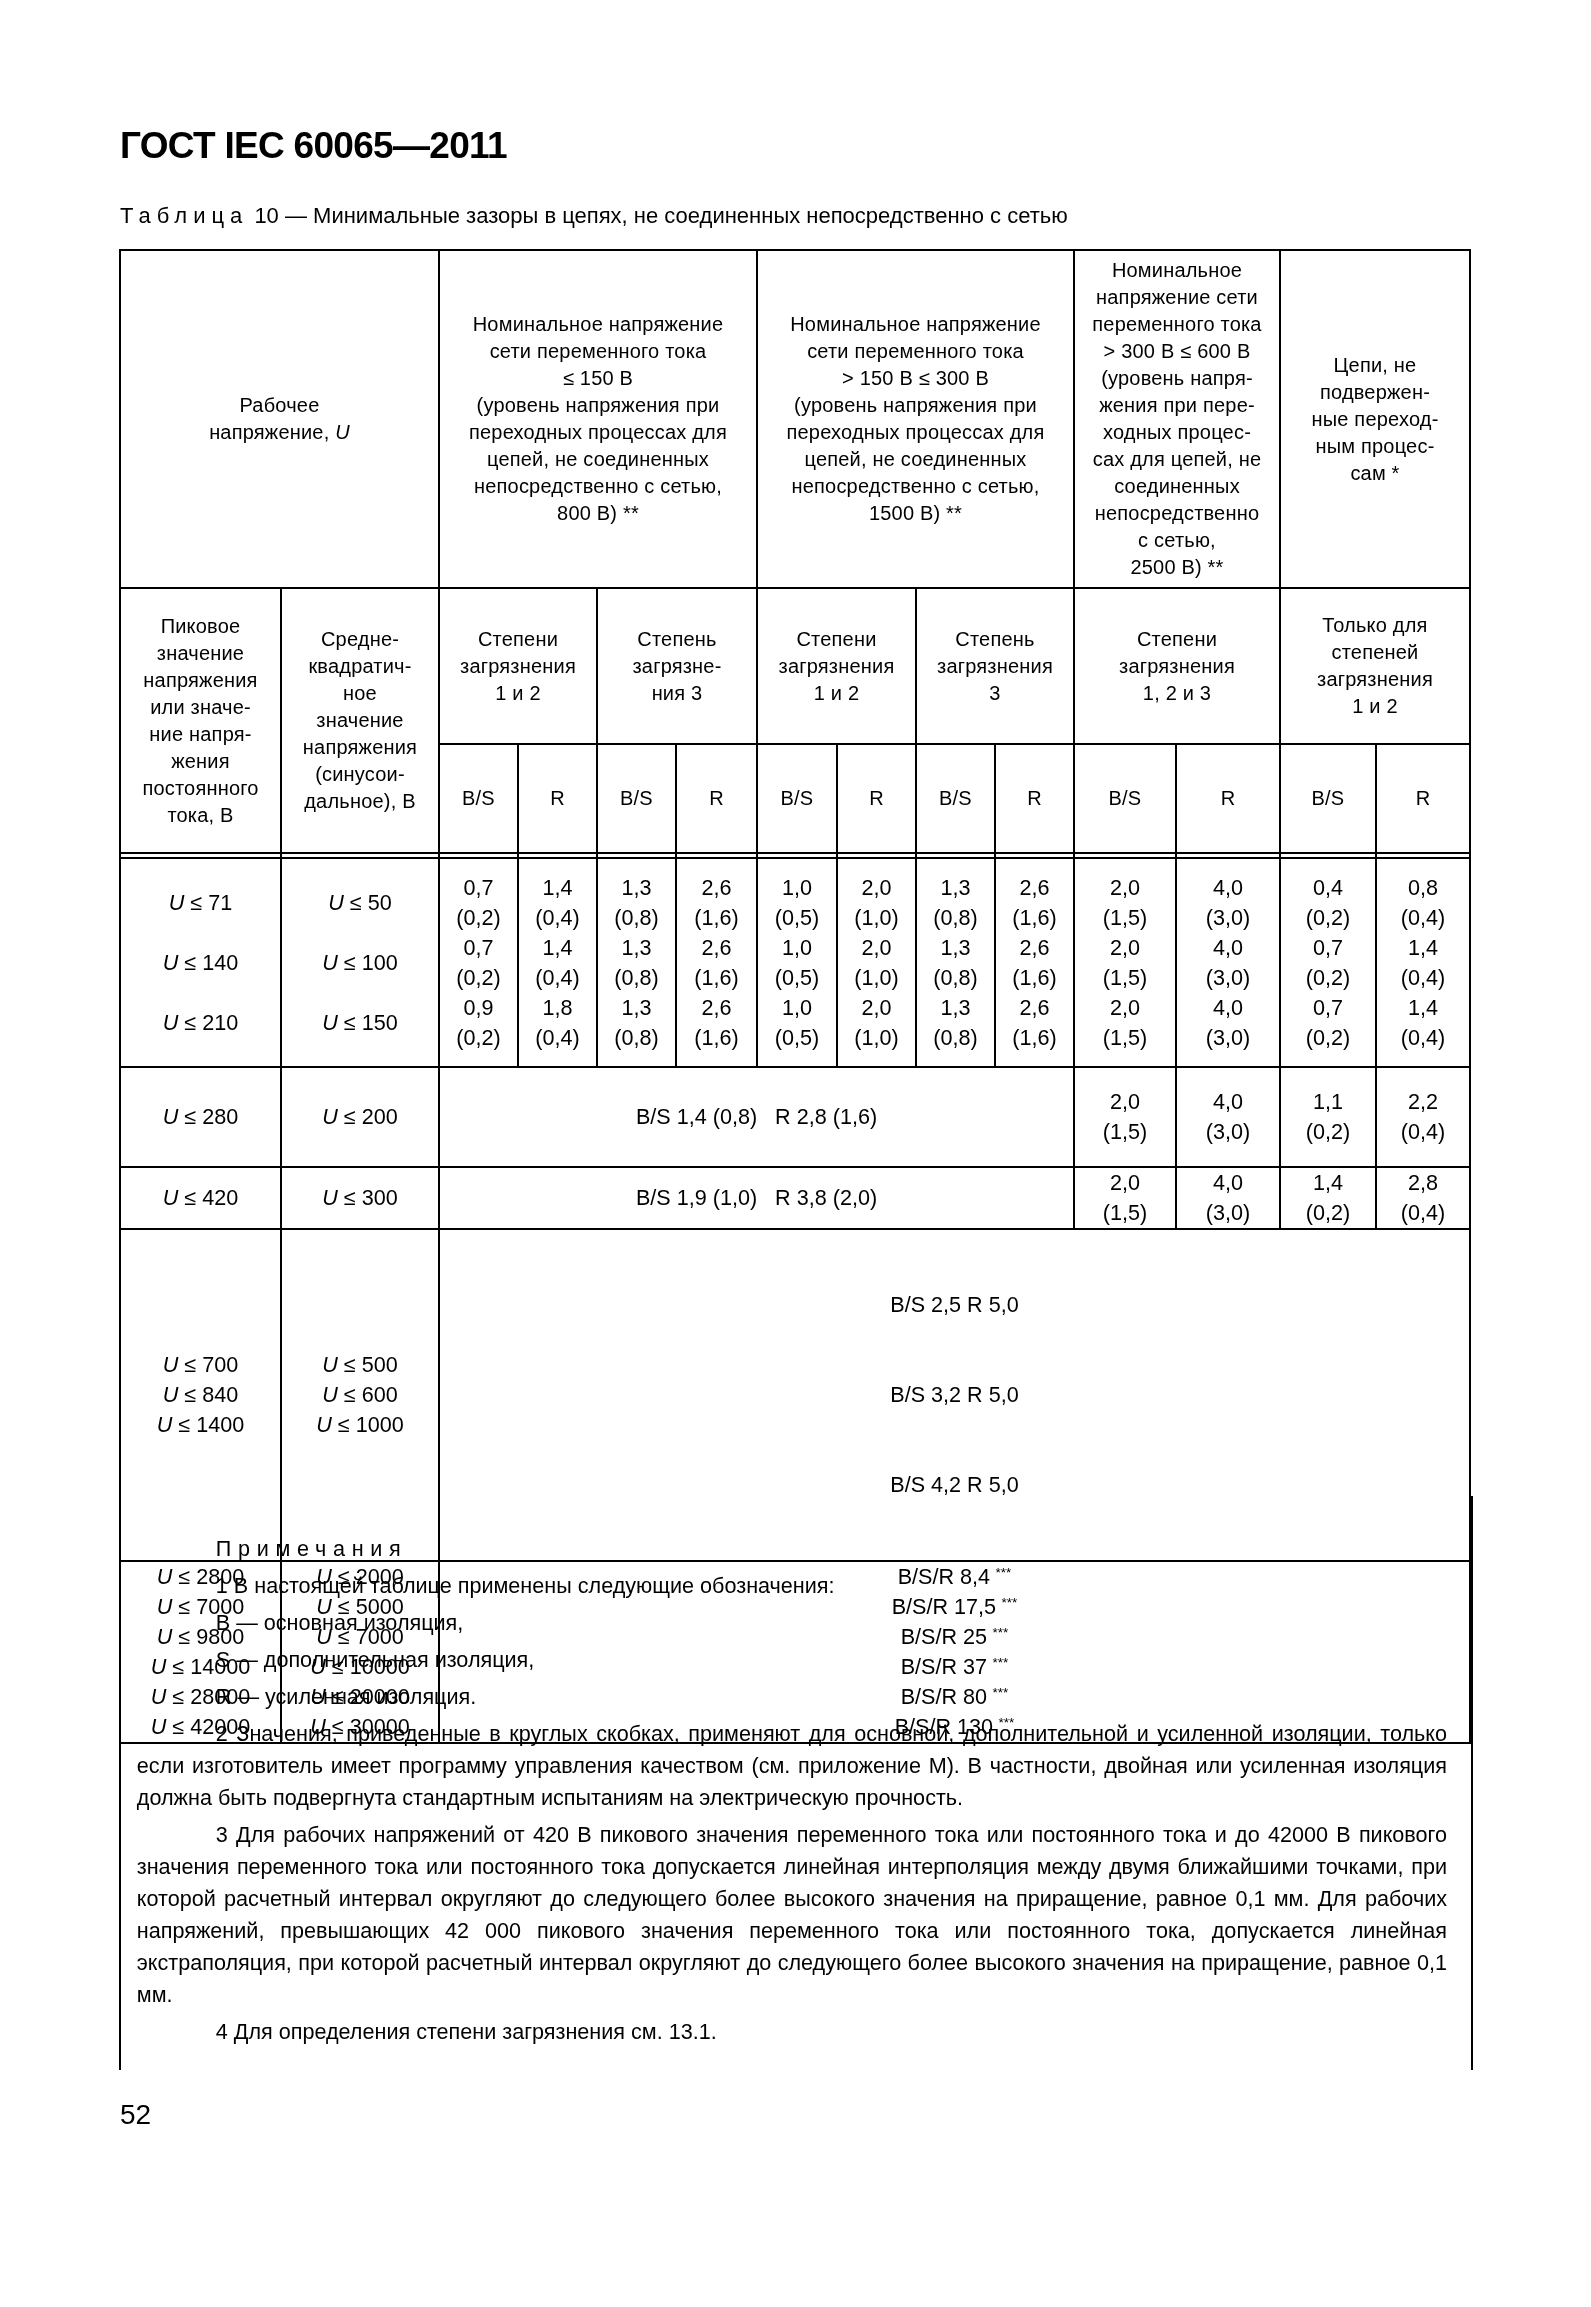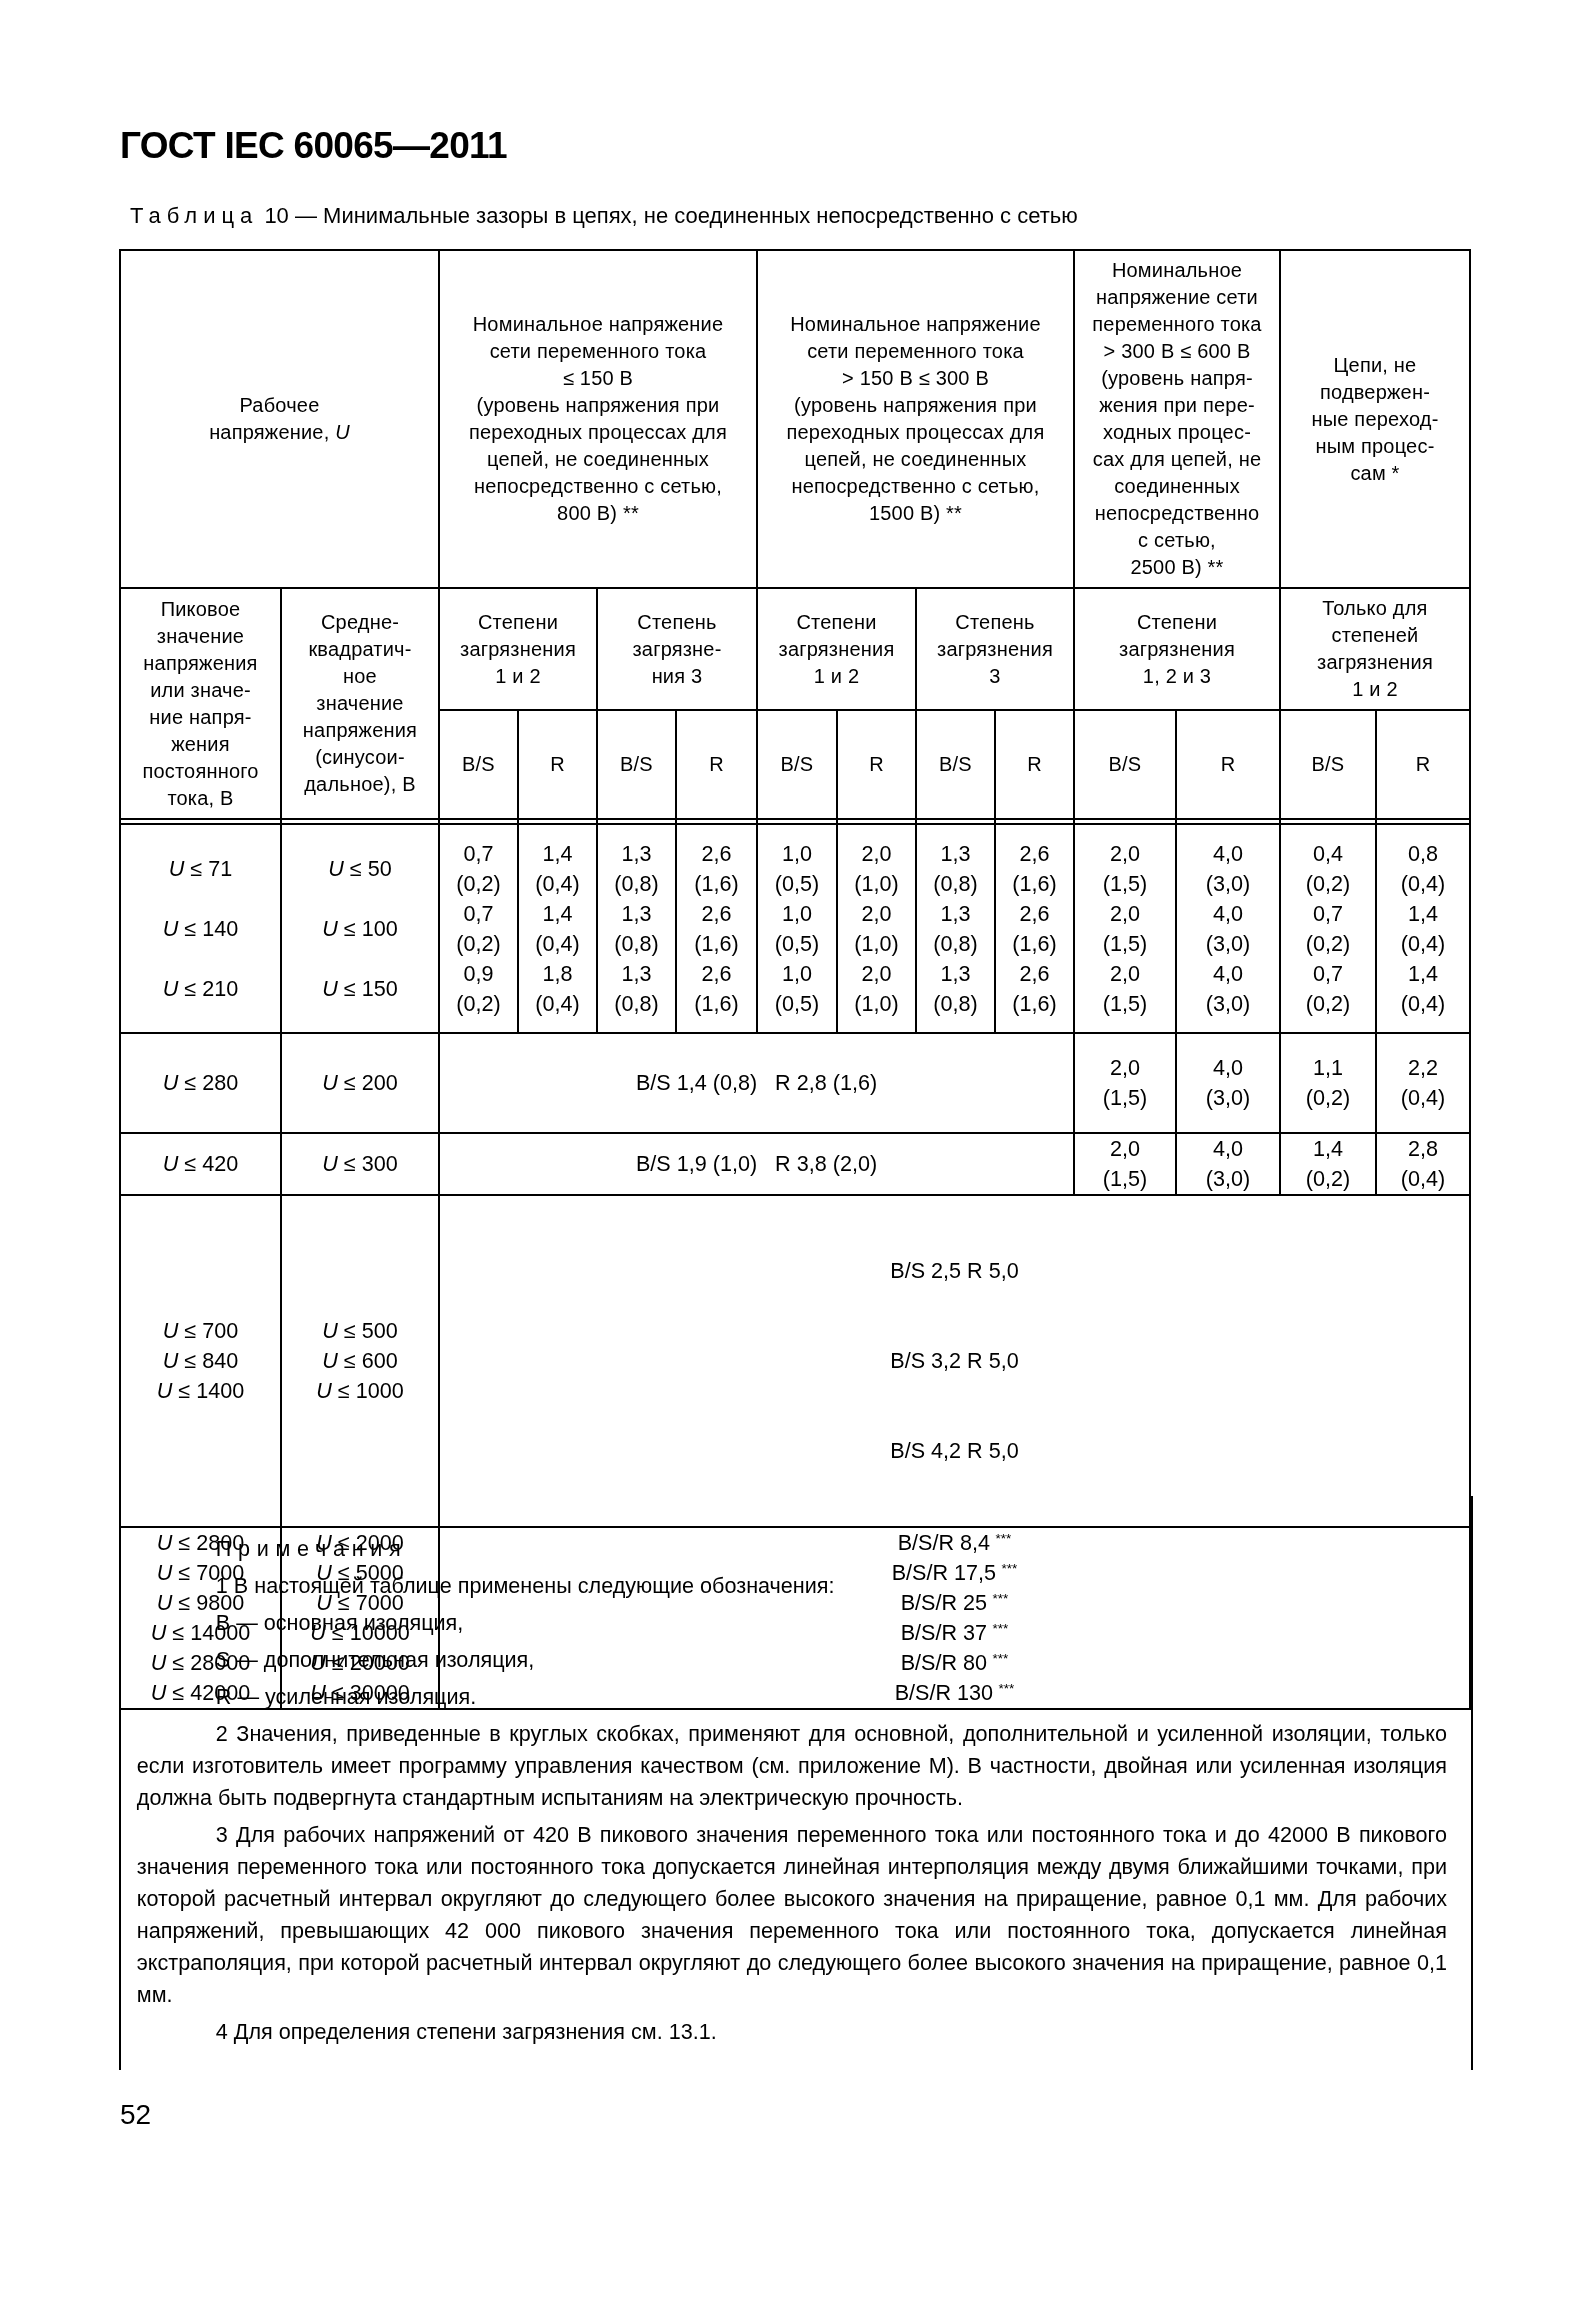--- a/index.html
+++ b/index.html
@@ -1,21 +1,21 @@
 <!DOCTYPE html>
 <html style="font-size:10.8px"><head>
 <meta charset="utf-8">
 <style>
   html, body { margin: 0; padding: 0; background: #ffffff; }
   body { width: 1591px; height: 2307px; position: relative; overflow: hidden;
          font-family: "Liberation Sans", "DejaVu Sans", sans-serif; color: #000; }
   .doc-title { position: absolute; left: 120px; top: 125px; font-size: 37px; font-weight: bold;
                letter-spacing: -0.7px; white-space: nowrap; }
   .caption { position: absolute; left: 120px; top: 203px; font-size: 22px; white-space: nowrap; }
-  .caption .spaced { letter-spacing: 6px; margin-left: 10px; }
+  .caption .spaced { letter-spacing: 6px; }
   table.main { position: absolute; left: 119px; top: 249px; border-collapse: collapse; table-layout: fixed;
                font-size: 21.6px; line-height: 30px; }
   table.main td { border: 2px solid #000; text-align: center; vertical-align: middle; padding: 0 2.7px;
                   overflow: hidden; }
   td.top { vertical-align: top; padding-top: 8px; }
   td.top-tight { vertical-align: top; padding-top: 4px; }
   .hdr-r { font-size: 20px; line-height: 27px; letter-spacing: 0.2px; margin-top: 8px; }
   tr.dbl td { height: 3.4px; padding: 0; border-top: 2px solid #000; border-bottom: 2px solid #000; }
   .u { font-style: italic; }
   .line { display: block; white-space: nowrap; }
@@ -94,21 +94,21 @@
     </td>
     <td colspan="2" class="hdr-r">
       <span class="line">Цепи, не</span>
       <span class="line">подвержен-</span>
       <span class="line">ные переход-</span>
       <span class="line">ным процес-</span>
       <span class="line">сам *</span>
     </td>
   </tr>
 
-  <tr style="height:122px">
+  <tr style="height:156px">
     <td rowspan="2" class="hdr-r">
       <span class="line">Пиковое</span>
       <span class="line">значение</span>
       <span class="line">напряжения</span>
       <span class="line">или значе-</span>
       <span class="line">ние напря-</span>
       <span class="line">жения</span>
       <span class="line">постоянного</span>
       <span class="line">тока, В</span>
     </td>

